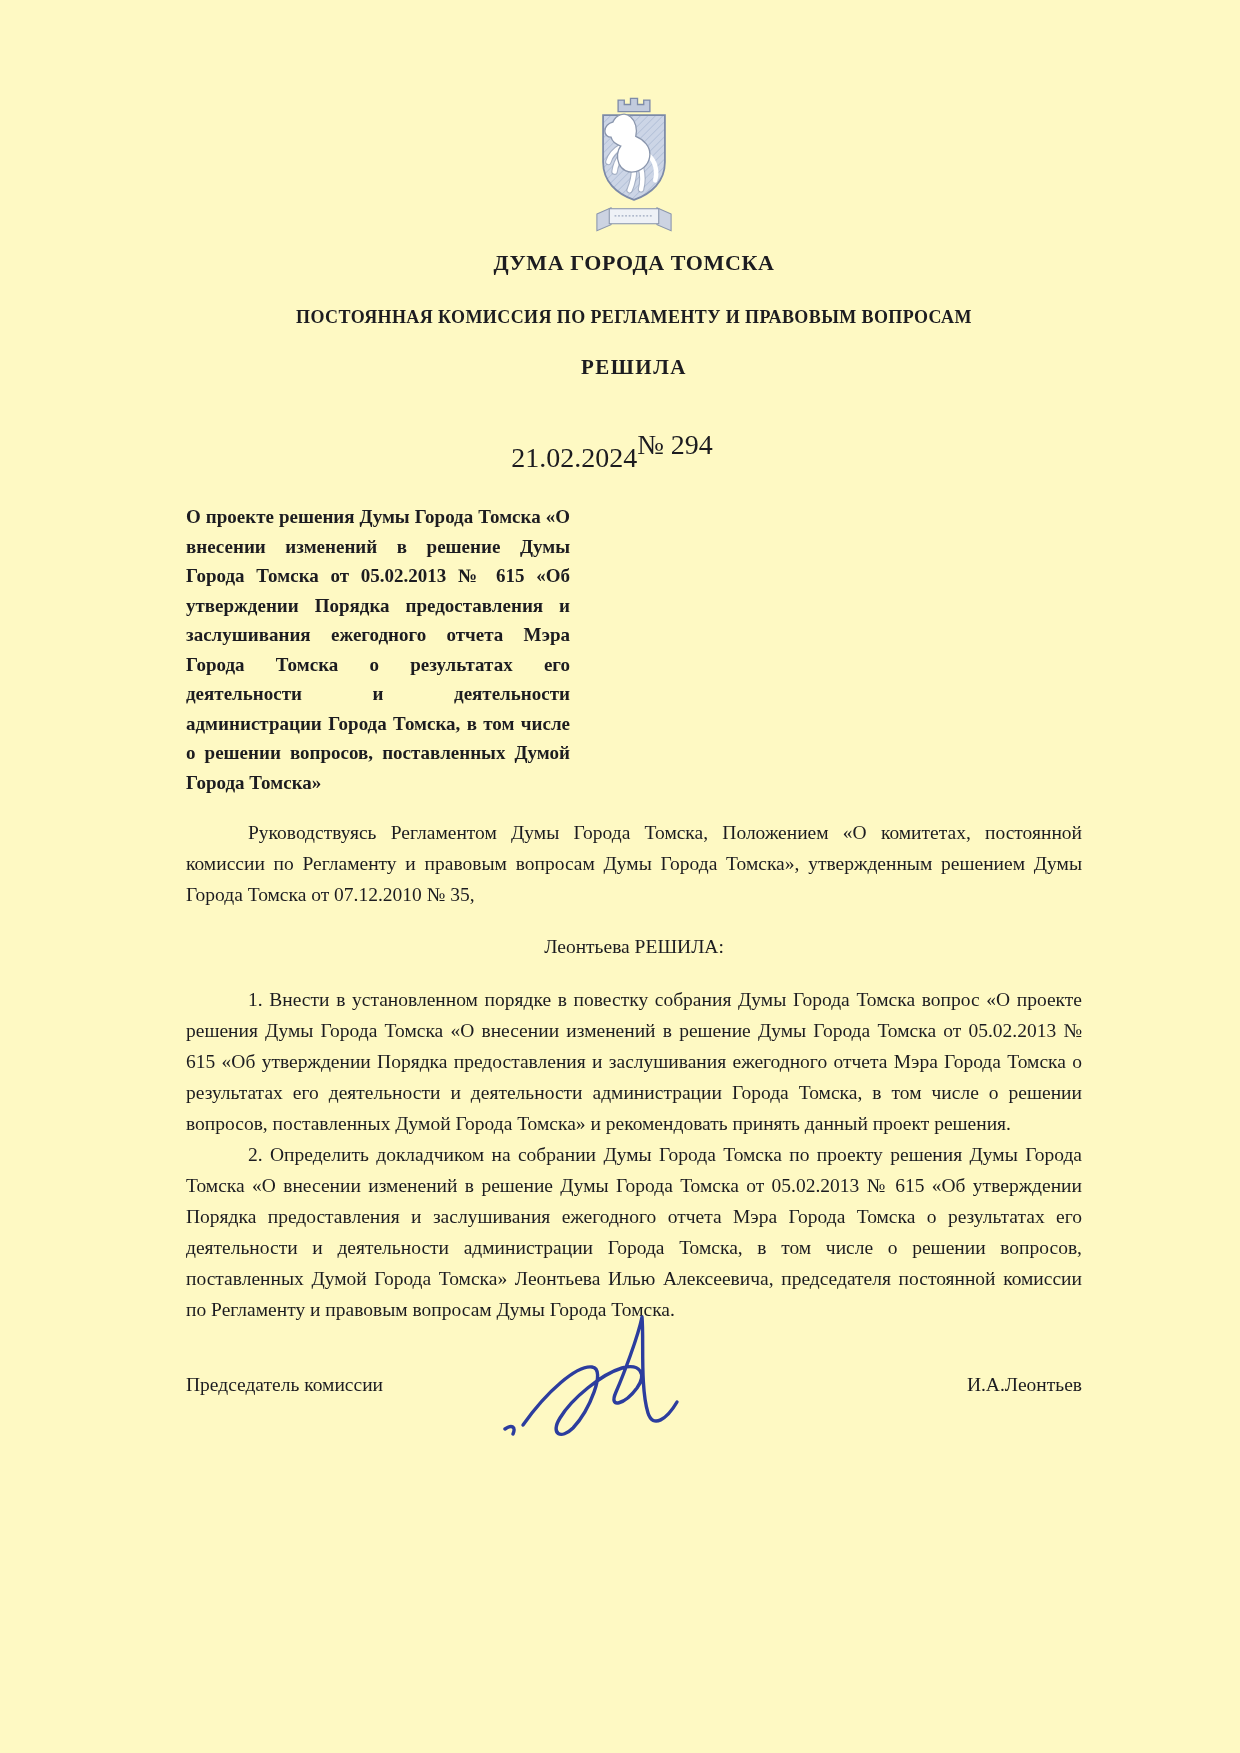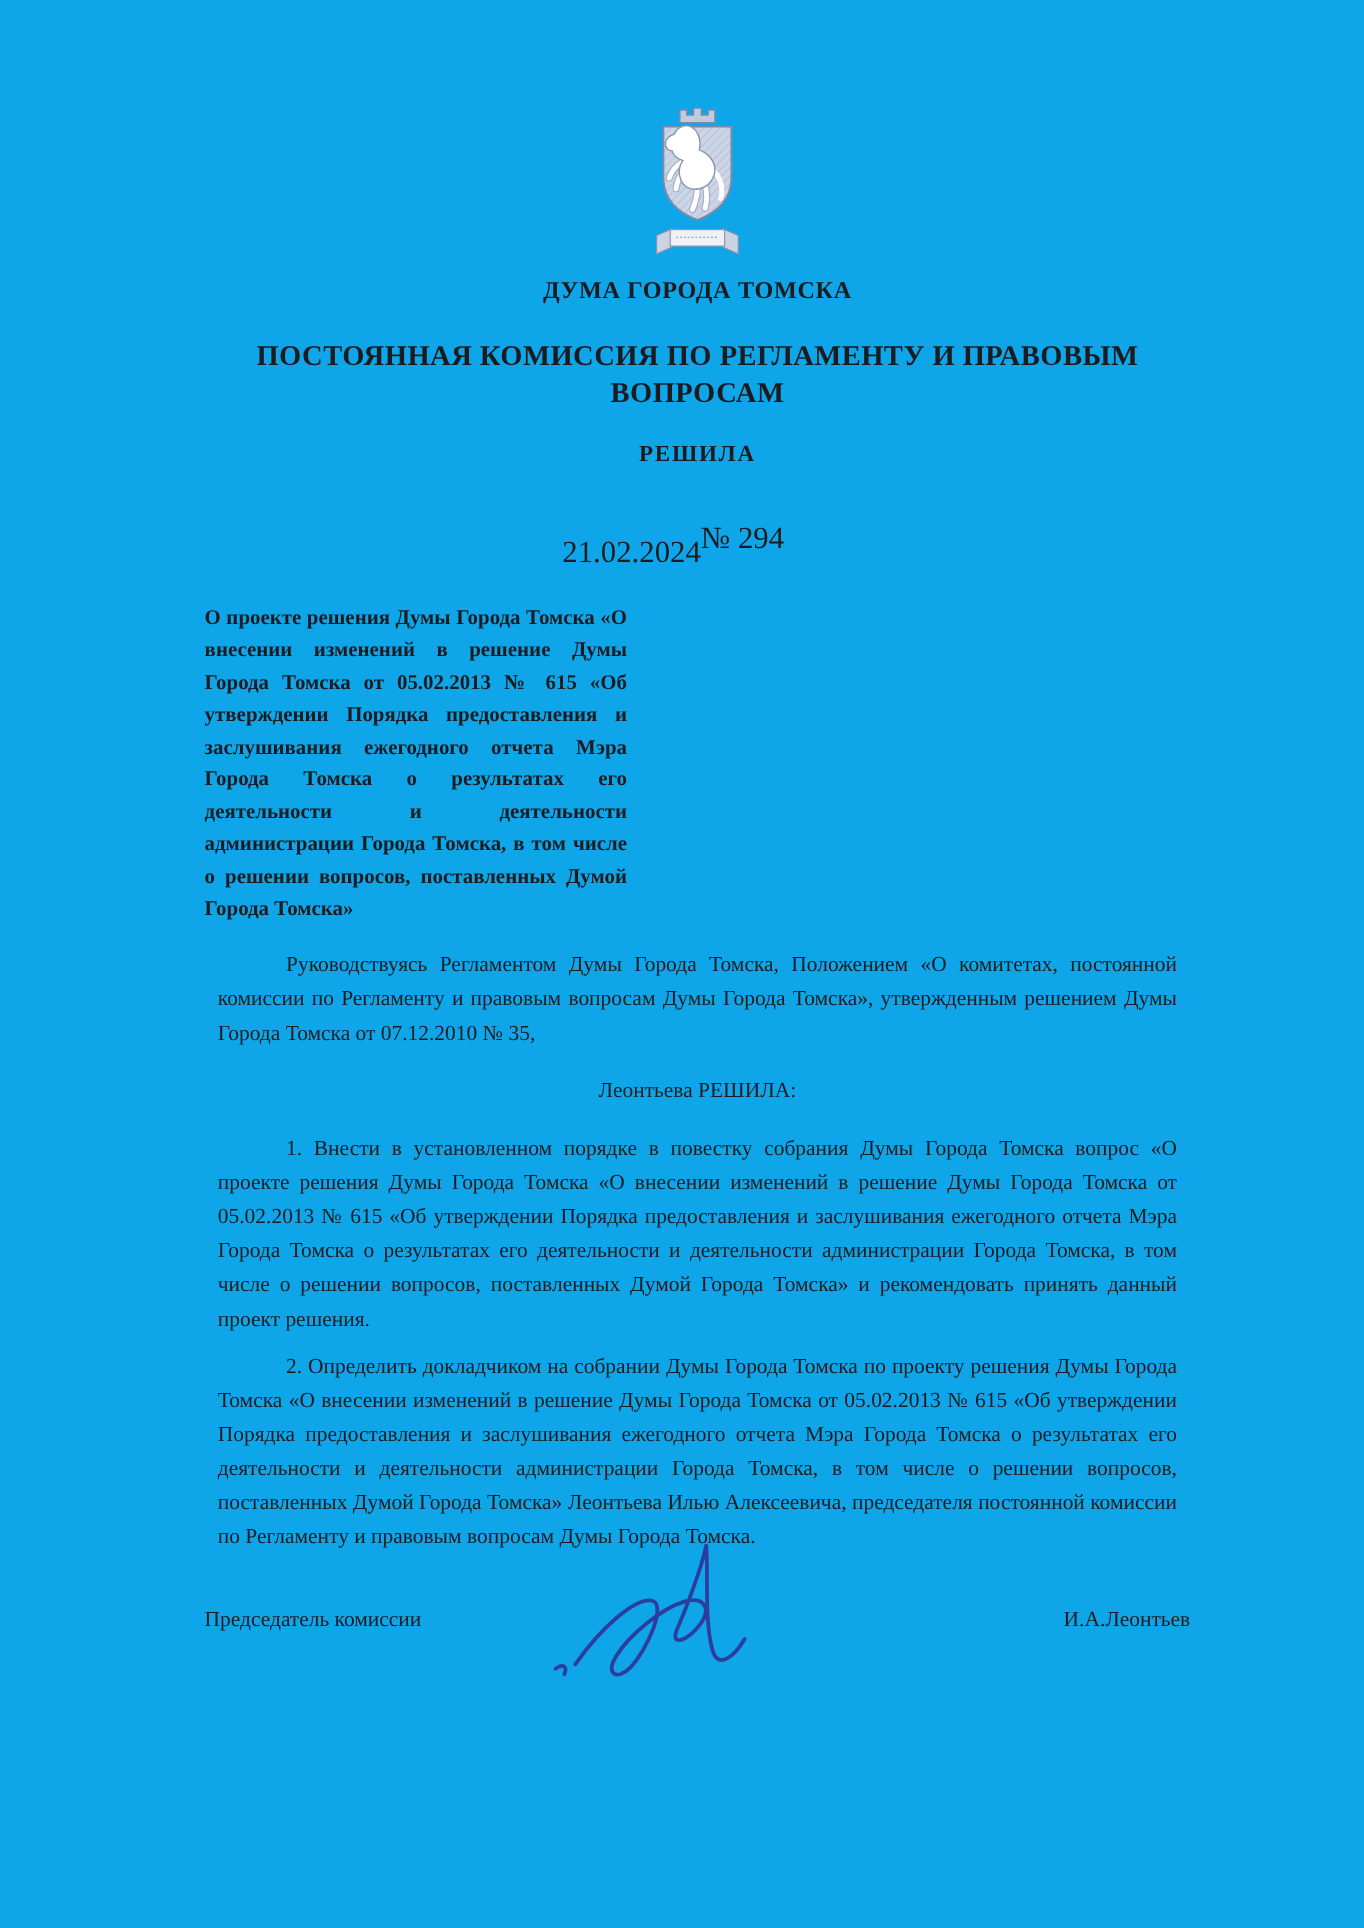--- a/index.html
+++ b/index.html
@@ -5,21 +5,21 @@
   html, body {
     margin: 0;
     padding: 0;
     background: #e8e8e8;
   }
   .page {
     position: relative;
     width: 1240px;
     height: 1753px;
     margin: 0 auto;
-    background: #0ea5e9;
+    background: #fef9c3;
     font-family: "Liberation Serif", "DejaVu Serif", serif;
     color: #1c1c20;
     overflow: hidden;
   }
   .content {
     padding: 0 158px 0 186px;
   }
   .emblem-wrap {
     padding-top: 92px;
     text-align: center;
@@ -27,21 +27,21 @@
   .org-title {
     margin-top: 8px;
     text-align: center;
     font-size: 22px;
     font-weight: bold;
     letter-spacing: 0.6px;
   }
   .commission-title {
     margin-top: 30px;
     text-align: center;
-    font-size: 26px;
+    font-size: 18px;
     font-weight: bold;
     line-height: 1.28;
     letter-spacing: 0.4px;
   }
   .doc-type {
     margin-top: 26px;
     text-align: center;
     font-size: 21px;
     font-weight: bold;
     letter-spacing: 1.5px;
@@ -61,21 +61,21 @@
     margin-top: 28px;
     width: 384px;
     font-size: 19px;
     font-weight: bold;
     line-height: 29.5px;
     text-align: justify;
     text-align-last: left;
     font-family: Liberation Serif, serif;
   }
   .body-par {
-    margin: 12px;
+    margin: 0;
     font-size: 19.5px;
     line-height: 31px;
     text-align: justify;
     text-align-last: left;
     text-indent: 62px;
   }
   .preamble { margin-top: 20px; }
   .resolution-heading {
     margin-top: 26px;
     text-align: center;

